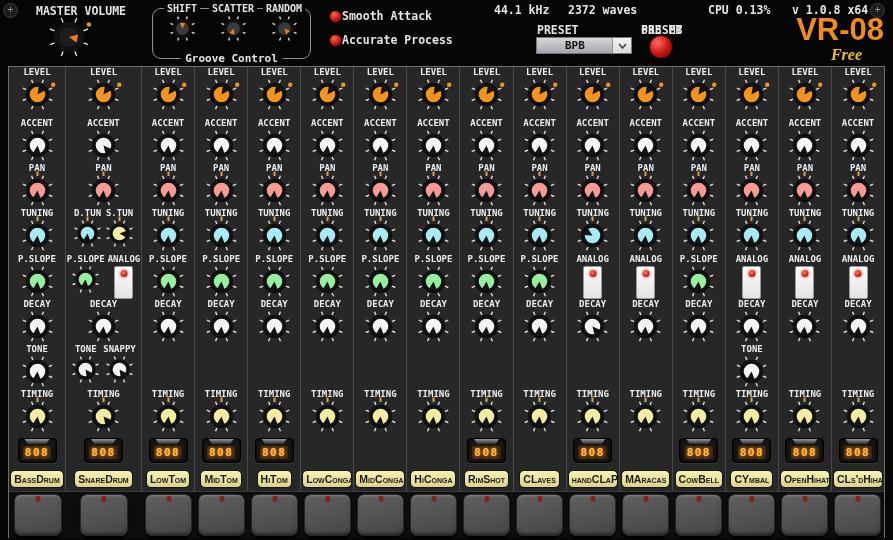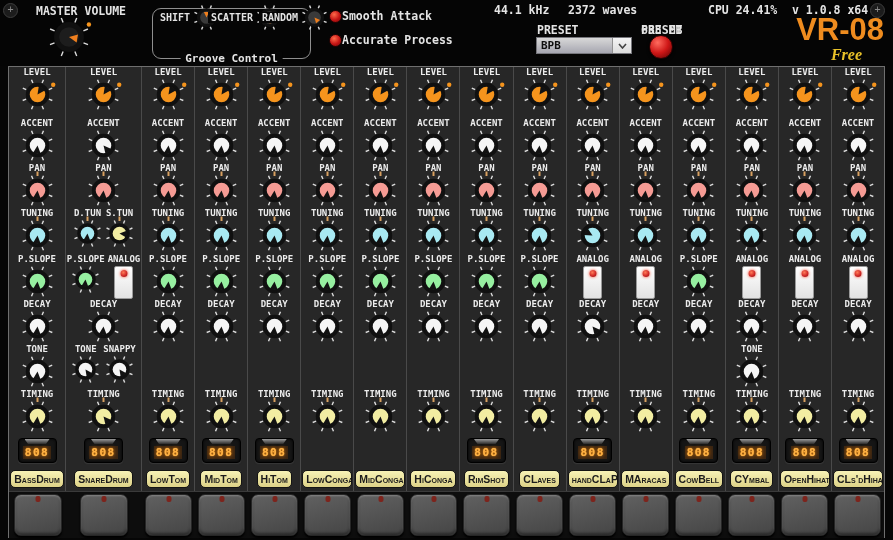--- a/index.html
+++ b/index.html
@@ -8,28 +8,28 @@
   
   .topbar{position:absolute;left:0;top:0;width:893px;height:66px;background:#050505;}
   .t{position:absolute;color:#e4e4e4;font-size:11.5px;font-weight:bold;white-space:nowrap;}
   .corner{position:absolute;width:13px;height:13px;border-radius:50%;background:#1c1c1c;
           border:1px solid #3d3d3d;color:#8a8a8a;font-size:10px;line-height:12px;text-align:center;cursor:pointer;}
   .mv-knob{position:absolute;left:48px;top:16px;}
   .groove-box{position:absolute;left:152px;top:8px;width:157px;height:49px;
               border:1px solid #8f8f8f;border-radius:9px;}
   .groove-title{position:absolute;left:50%;bottom:-7px;transform:translateX(-50%);
                 background:#060606;padding:0 5px;color:#e4e4e4;font-size:11px;font-weight:bold;white-space:nowrap;}
-  .gk{position:absolute;top:-6px;width:50px;display:flex;flex-direction:row;align-items:center;}
+  .gk{position:absolute;top:-6px;width:50px;display:flex;flex-direction:column;align-items:center;}
   .gk-label{background:#060606;padding:0 3px;font-size:10px;font-weight:bold;color:#e4e4e4;z-index:2;}
   .gk svg{margin-top:1px;}
   .toggle{position:absolute;left:329px;display:flex;align-items:center;}
   .led{width:11px;height:11px;border-radius:50%;border:1px solid #2a0404;
        background:radial-gradient(circle at 38% 32%,#ff6a4a,#c41414 55%,#6d0a0a);}
   .select{position:absolute;left:536px;top:37px;width:96px;height:17px;box-sizing:border-box;
-          background:linear-gradient(#d8d8d8,#a6a6b0);border:1px solid #76767c;display:flex;cursor:pointer;}
+          background:linear-gradient(#d8d8d8,#a6a6b0);border:1px solid #76767c;display:flex;cursor:pointer;padding-left:24px;}
   .sel-value{flex:1;font-size:11px;font-weight:bold;color:#101010;padding:1px 0 0 4px;overflow:hidden;}
   .sel-btn{width:18px;background:linear-gradient(#f4f4f4,#dcdcdc);border-left:1px solid #909090;
            display:flex;align-items:center;justify-content:center;}
   .store-btn{position:absolute;left:649px;top:35px;width:22px;height:22px;border-radius:50%;cursor:pointer;
              background:radial-gradient(circle at 35% 30%,#ff6b5e,#cf1717 50%,#6e0606 90%);
              border:1px solid #2a0202;box-shadow:0 1px 3px #000;}
   .logo-title{position:absolute;right:9px;top:14px;font-family:"Liberation Sans",sans-serif;
               font-weight:900;font-size:31px;color:#ef8c1f;letter-spacing:0;line-height:32px;}
   .logo-sub{position:absolute;right:31px;top:46px;font-family:"Liberation Serif",serif;
             font-style:italic;font-weight:bold;font-size:16px;color:#e9c229;}
@@ -156,21 +156,21 @@
       <div class="t" style="position:static;">Smooth Attack</div>
     </div>
     <div class="toggle" style="top:33px;">
       <div class="led"></div>
       <div class="t" style="position:static;">Accurate Process</div>
     </div>
 
     <div class="t" style="left:494px;top:3px;">44.1 kHz</div>
     <div class="t" style="left:568px;top:3px;">2372 waves</div>
     <div class="t" style="left:641px;top:3px;margin-top:20px;">633 MB</div>
-    <div class="t" style="left:708px;top:3px;">CPU 24.41%</div>
+    <div class="t" style="left:708px;top:3px;">CPU 0.13%</div>
     <div class="t" style="left:792px;top:3px;">v 1.0.8 x64</div>
 
     <div class="t" style="left:537px;top:23px;">PRESET</div>
     <div class="select">
       <div class="sel-value">BPB</div>
       <div class="sel-btn">
         <svg width="9" height="6" viewBox="0 0 9 6">
             <polyline points="1,1 4.5,5 8,1" fill="none" stroke="#444" stroke-width="1.6"></polyline>
           </svg>
       </div>

